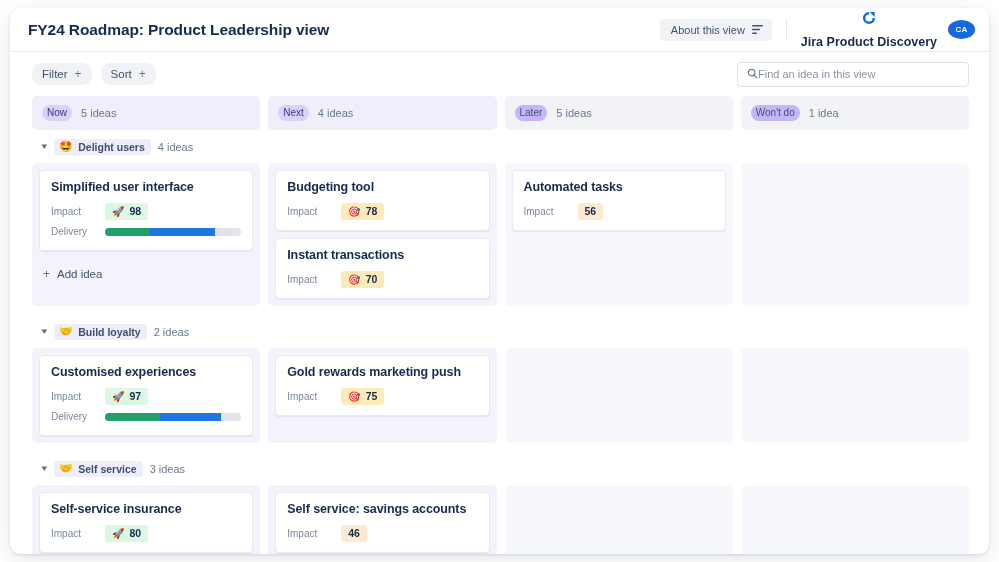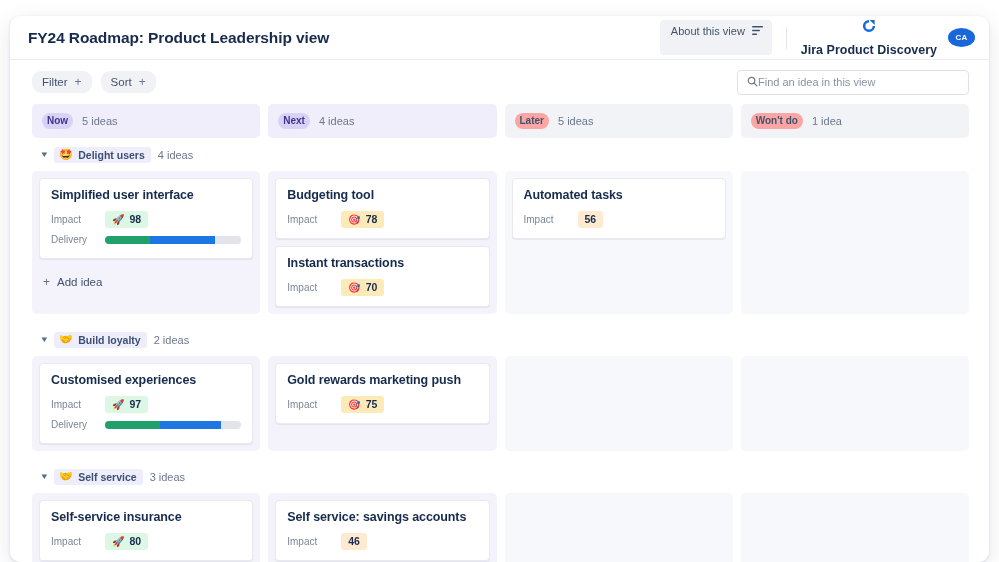--- a/index.html
+++ b/index.html
@@ -8,21 +8,21 @@
     background: #ffffff;
     width: 999px;
     height: 562px;
     overflow: hidden;
     font-family: "Liberation Sans", sans-serif;
   }
 
   .app-window {
     position: absolute;
     left: 10px;
-    top: 16px;
+    top: 8px;
     width: 979px;
     height: 546px;
     background: #ffffff;
     border-radius: 10px;
     box-shadow: 0 1px 3px rgba(9,30,66,0.13), 0 6px 22px rgba(9,30,66,0.10);
     overflow: hidden;
     display: flex;
     flex-direction: column;
   }
 
@@ -48,21 +48,21 @@
     display: flex;
     align-items: center;
     gap: 0px;
   }
   .about-btn {
     display: flex;
     align-items: center;
     gap: 7px;
     background: #f1f2f5;
     border-radius: 4px;
-    padding: 5px 9px 18px 11px;
+    padding: 5px 9px 5px 11px;
     font-size: 11px;
     color: #42526e;
     font-weight: normal;
     cursor: pointer;
   }
   .about-btn .lines-icon { display: block; }
   .divider-v {
     width: 1px;
     height: 22px;
     background: #e3e5ea;
@@ -151,27 +151,27 @@
     display: flex;
     align-items: center;
     padding: 0 10px;
     box-sizing: border-box;
     gap: 9px;
   }
   .col-head.lav { background: #f0eefb; }
   .col-head.gry { background: #f2f3f6; }
   .col-badge {
     font-size: 10px;
-    font-weight: bold;
+    font-weight: normal;
     border-radius: 8px;
     padding: 2px 5px;
     line-height: 1.25;
   }
   .col-badge.lav { background: #d8d2f5; color: #403294; }
-  .col-badge.gry { background: #fca5a5; color: #42526e; }
+  .col-badge.gry { background: #c4b5fd; color: #42526e; }
   .col-count { font-size: 11px; color: #6b778c; }
 
   .group-head {
     display: flex;
     align-items: center;
     gap: 7px;
     height: 33px;
     padding-left: 10px;
   }
   .chev {

